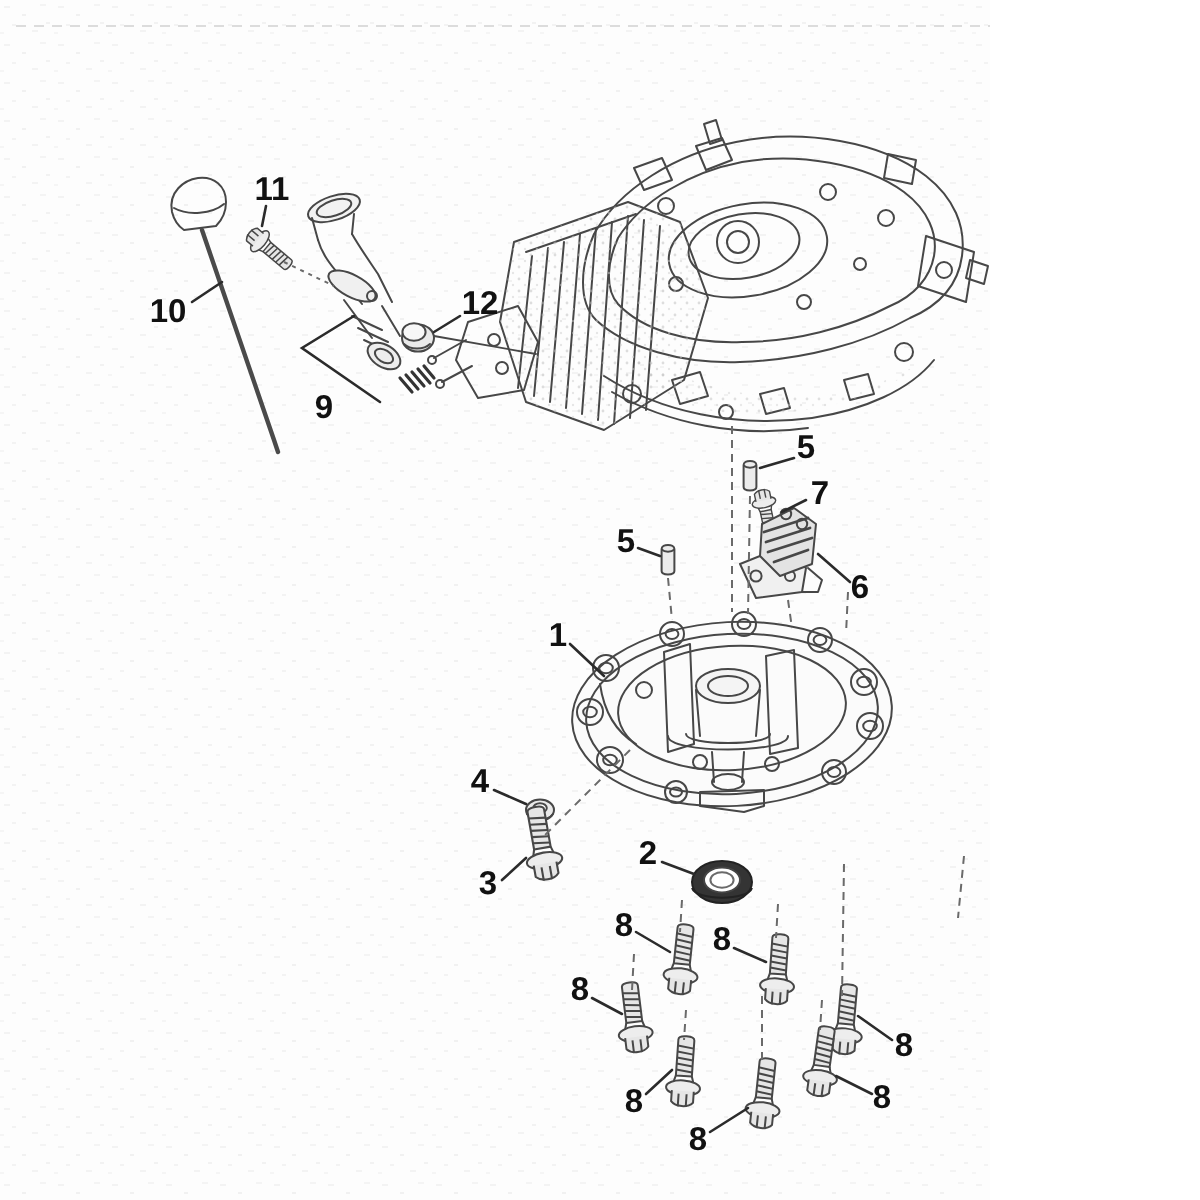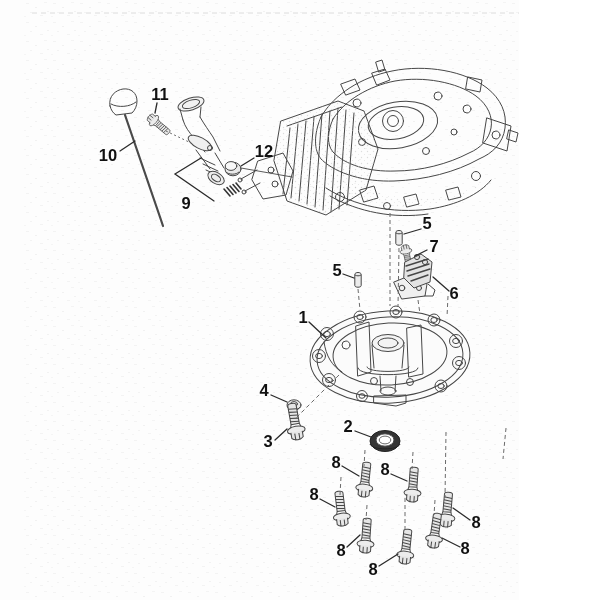--- a/index.html
+++ b/index.html
@@ -1,20 +1,19 @@
 <!DOCTYPE html>
 <html><head>
 <meta charset="utf-8">
 <style>
   html,body{margin:0;padding:0;background:#ffffff;}
   .stage{
     position:relative;width:495px;height:600px;overflow:hidden;
     background:#fdfdfd;
     font-family:"Liberation Sans", sans-serif;
-    padding-left:24px;
   }
   svg{display:block}
   .callout{
     font-family:"Liberation Sans", sans-serif;
     font-weight:bold;
     font-size:16.5px;
     fill:#111111;
     cursor:pointer;
   }
   .line{stroke:#474747;fill:none;stroke-width:1;stroke-linecap:round;stroke-linejoin:round;}

